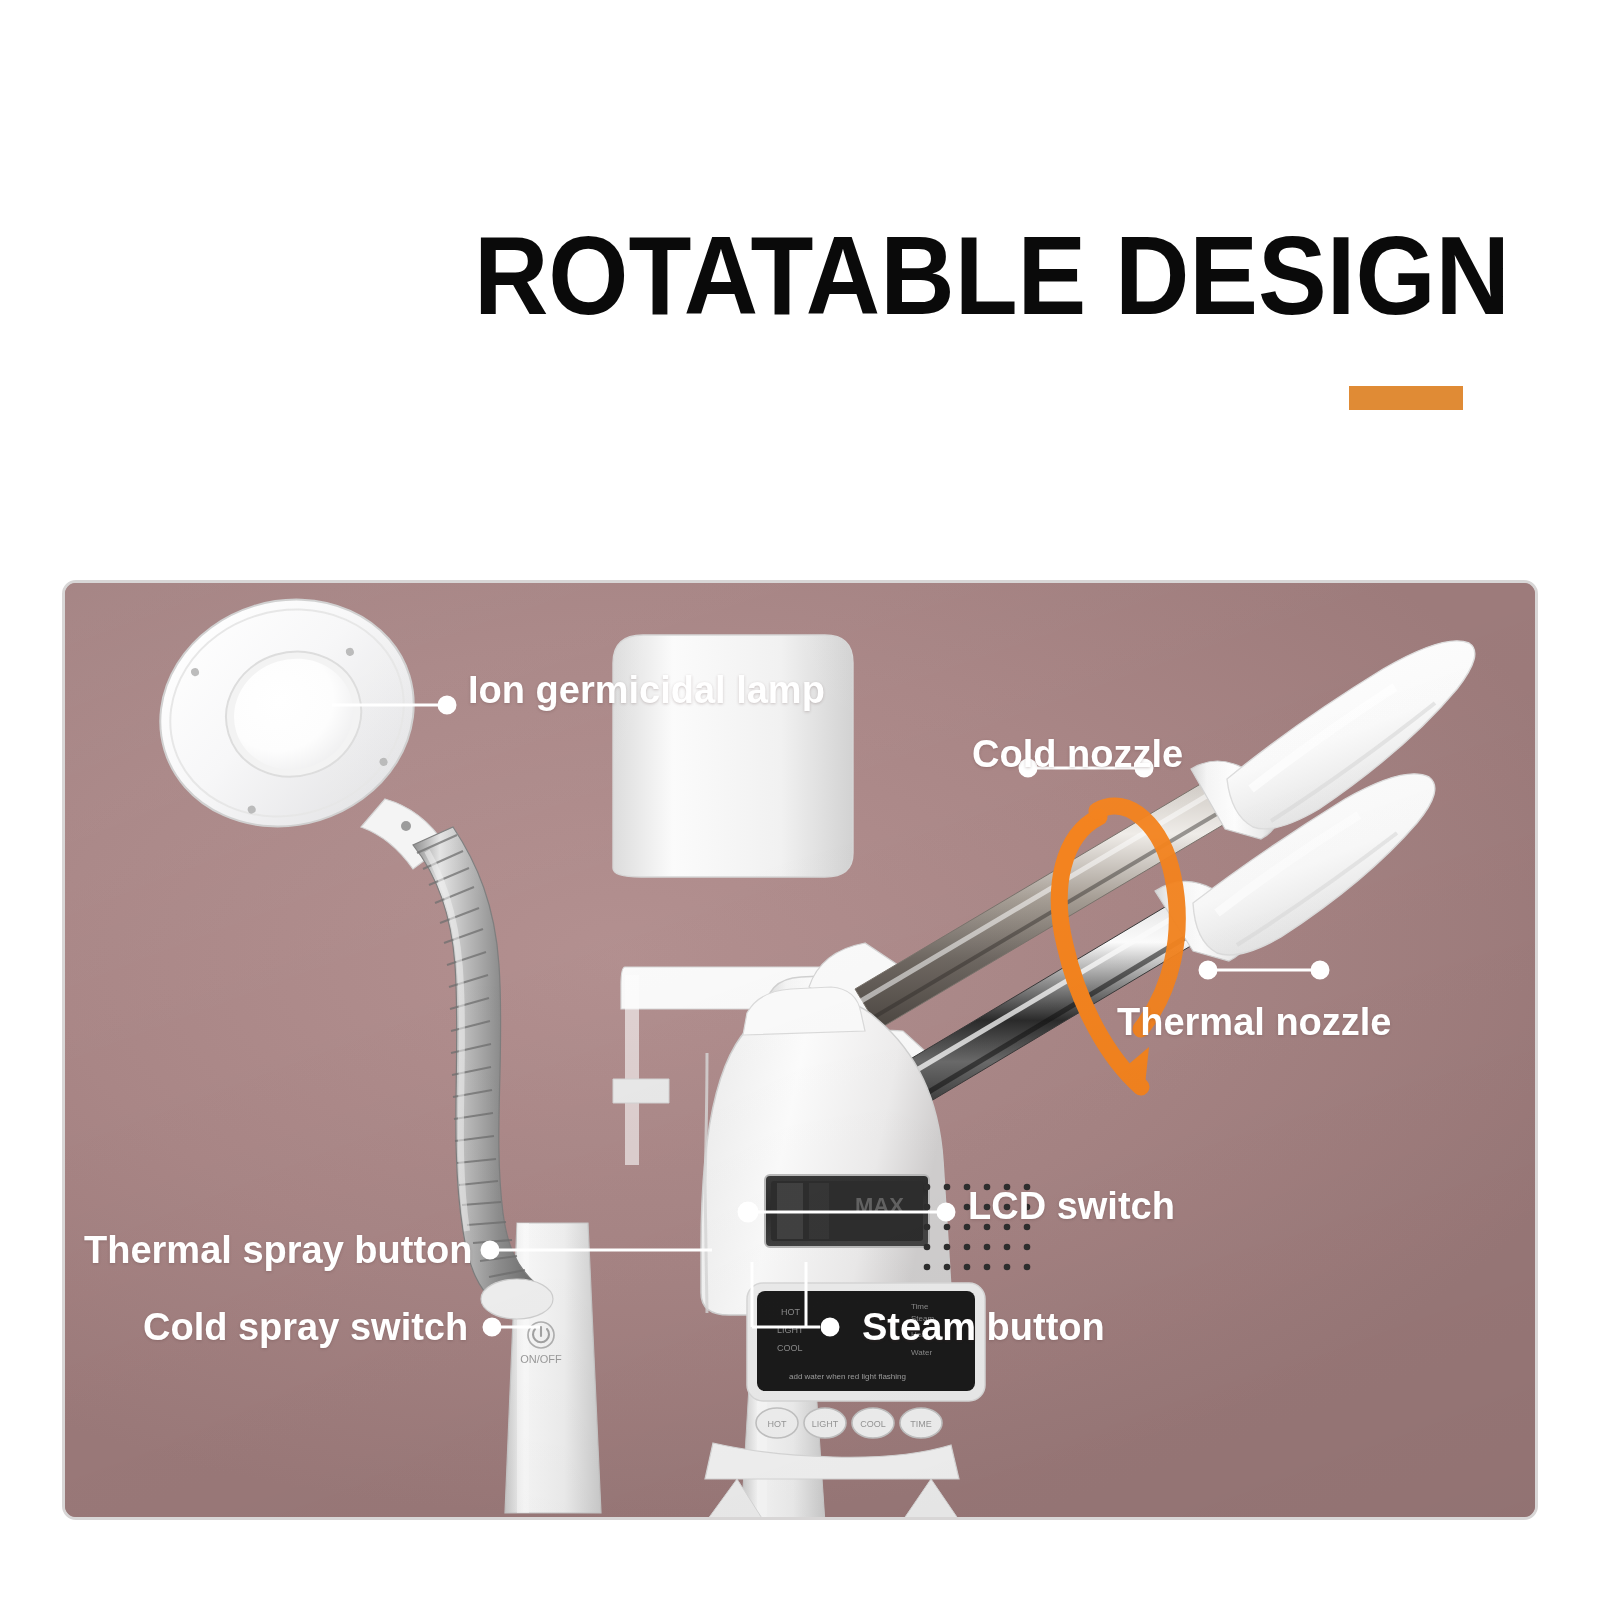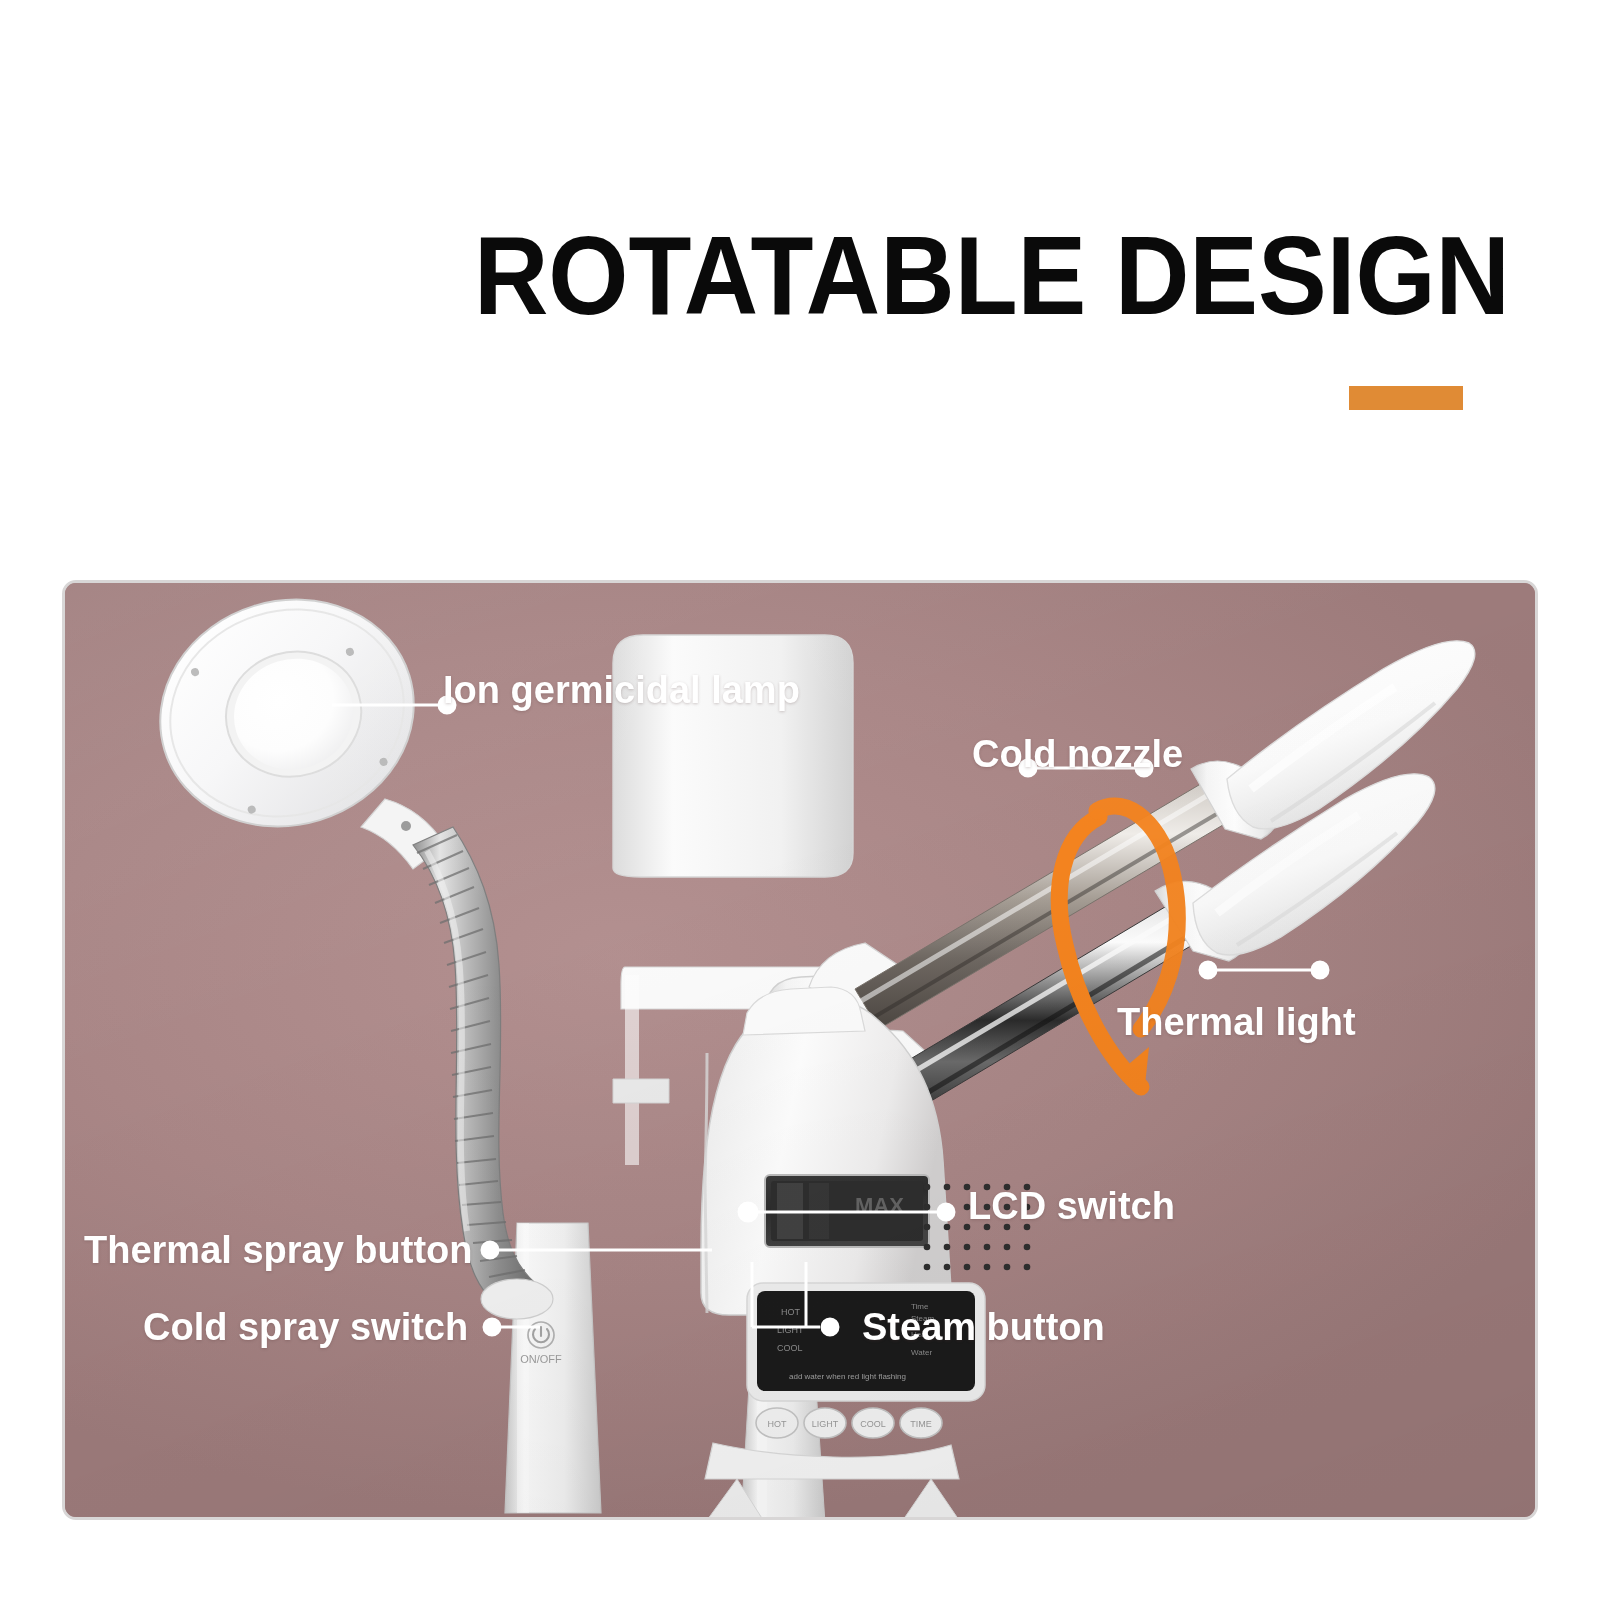--- a/index.html
+++ b/index.html
@@ -86,21 +86,21 @@
   .callout {
     position: absolute;
     color: #ffffff;
     font-family: "Liberation Sans", sans-serif;
     font-weight: bold;
     font-size: 38px;
     line-height: 44px;
     white-space: nowrap;
     text-shadow: 0 1px 3px rgba(80,50,50,0.25);
   }
-  .c-ion      { left: 443px;  top: 668px; }
+  .c-ion      { left: 468px;  top: 668px; }
   .c-cold     { left: 972px;  top: 732px; }
   .c-thermal  { left: 1117px; top: 1000px; }
   .c-lcd      { left: 968px;  top: 1184px; }
   .c-tspray   { left: 84px;   top: 1228px; }
   .c-cspray   { left: 143px;  top: 1305px; text-align: right; }
   .c-time     { left: 862px;  top: 1305px; }
 
   
   .leaders {
     position: absolute;
@@ -448,21 +448,21 @@
     <line x1="752" y1="1262" x2="752" y2="1327"></line>
     <line x1="752" y1="1327" x2="820" y2="1327"></line>
     <circle cx="830" cy="1327" r="8"></circle>
   </g>
 </svg>
 
 <div class="callout c-ion">Ion germicidal lamp</div>
 
 <div class="callout c-cold">Cold nozzle</div>
 
-<div class="callout c-thermal">Thermal light</div>
+<div class="callout c-thermal">Thermal nozzle</div>
 
 <div class="callout c-lcd">LCD switch</div>
 
 <div class="callout c-tspray">Thermal spray button</div>
 
 <div class="callout c-cspray">Cold spray switch</div>
 
 <div class="callout c-time">Steam button</div>
 
 </body></html>

